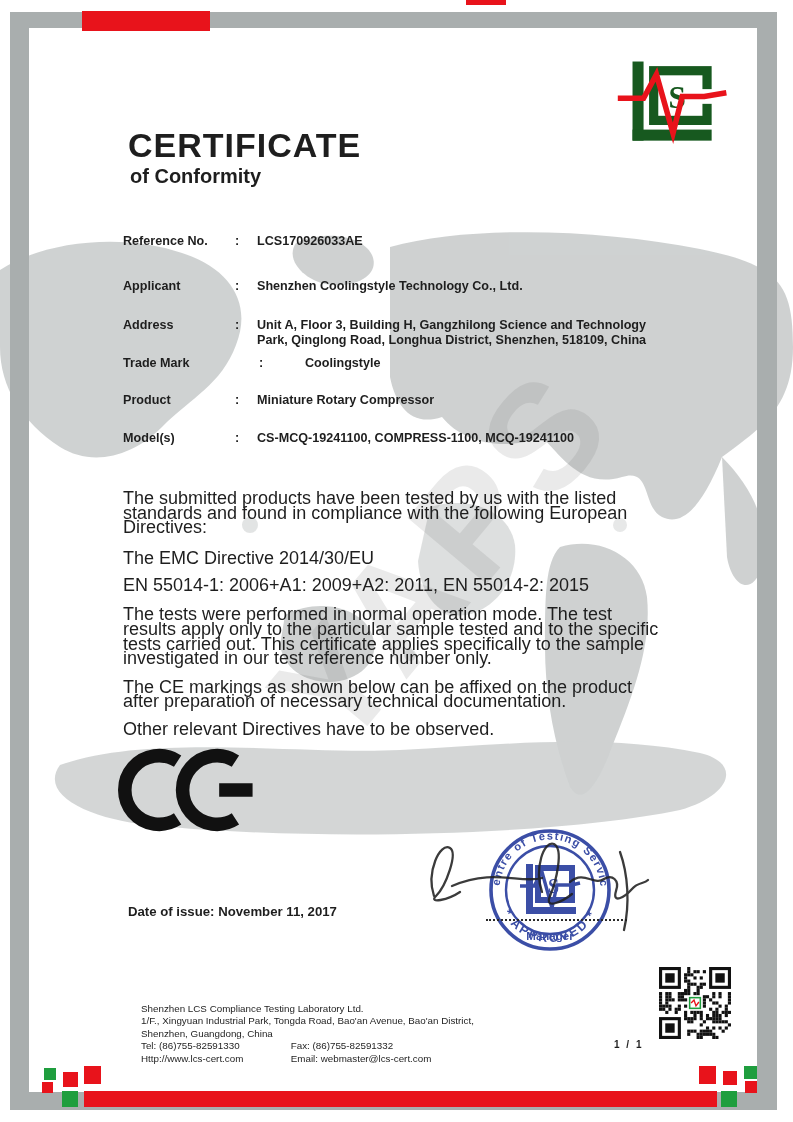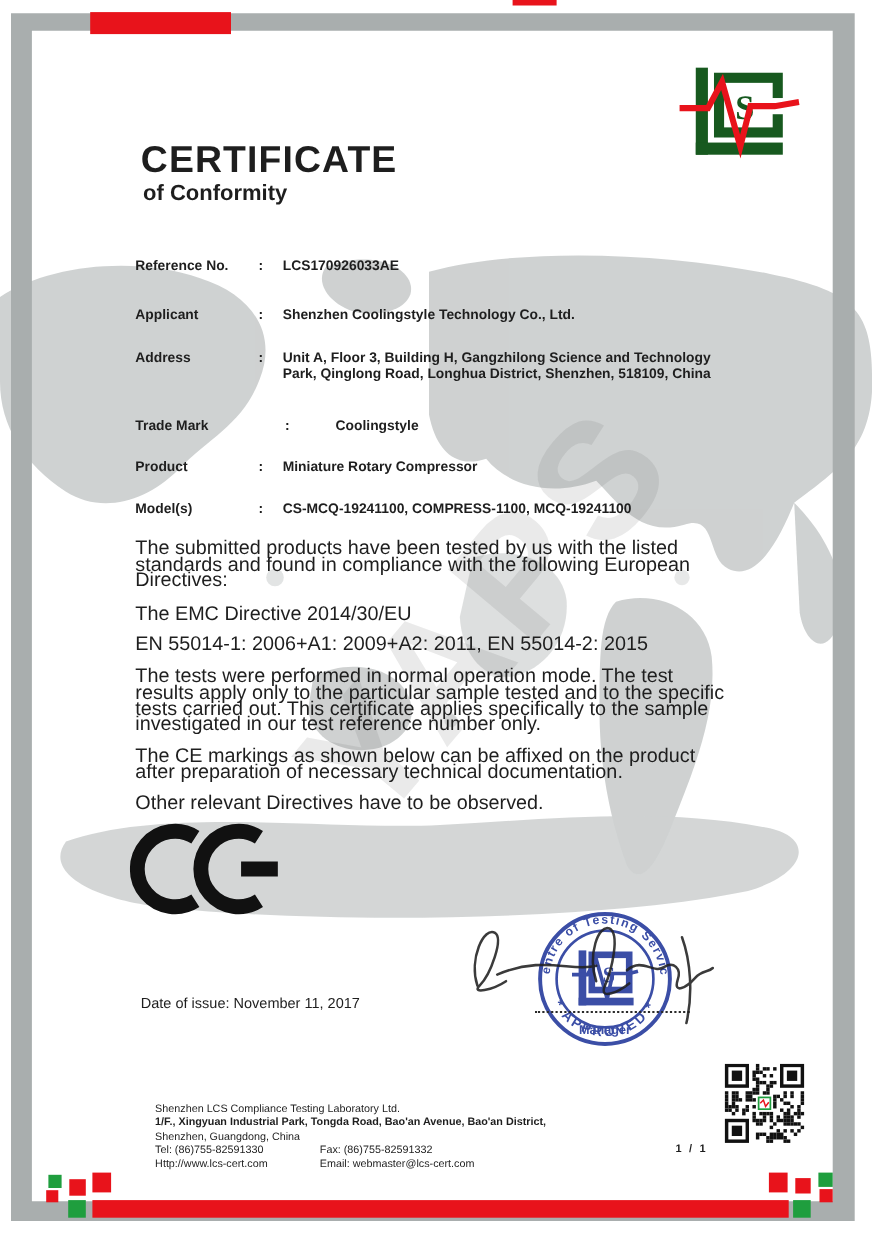--- a/index.html
+++ b/index.html
@@ -21,41 +21,41 @@
              color:rgba(105,105,105,0.14);transform:rotate(-50deg);z-index:1;white-space:nowrap;}
   
   .title{left:128px;top:126px;font-size:34px;font-weight:800;letter-spacing:1px;z-index:4;}
   .subtitle{left:130px;top:165px;font-size:20px;font-weight:700;z-index:4;}
   .logo{left:617px;top:56px;z-index:4;}
   
   .fields{left:123px;top:234px;width:545px;font-size:12.6px;font-weight:700;z-index:4;}
   .frow{display:flex;line-height:15px;}
   .frow:nth-of-type(1){margin-bottom:30px;}
   .frow:nth-of-type(2){margin-bottom:24px;}
-  .frow:nth-of-type(3){margin-bottom:32px;}
+  .frow:nth-of-type(3){margin-bottom:8px;}
   .frow:nth-of-type(4){margin-bottom:22px;gap:24px;}
   .frow:nth-of-type(5){margin-bottom:23px;}
   .flabel{width:112px;flex:none;}
   .fsep{width:22px;flex:none;}
   .fvalue{flex:1;}
   
   .paras{left:123px;top:491px;width:537px;font-size:18px;line-height:14.6px;z-index:4;}
   .paras p{margin:0 0 13px 0;}
   .paras p.b{font-weight:400;}
   .p1{margin-bottom:16px !important;}
   .p3{margin-bottom:14.5px !important;}
   .p4{margin-bottom:14px !important;}
   
   .ce{left:118px;top:744px;z-index:4;}
-  .date{left:128px;top:904px;font-size:13.2px;font-weight:400;z-index:4;}
+  .date{left:128px;top:904px;font-size:13.2px;font-weight:700;z-index:4;}
   .stamp{left:462px;top:806px;z-index:5;}
   .dotline{left:486px;top:919px;width:141px;border-top:2.2px dotted #2a2a2a;z-index:5;}
   .sig{left:424px;top:832px;z-index:6;}
   .footer{left:141px;top:1003px;font-size:9.8px;line-height:12.4px;z-index:4;}
-  .footer .b{font-weight:700;}
+  .footer .b{font-weight:400;}
   .fcol1{display:inline-block;width:147px;}
   .pageno{left:614px;top:1039px;font-size:10px;font-weight:700;letter-spacing:2px;z-index:4;}
   .qr{left:657px;top:967px;z-index:4;}
 </style>
 </head>
 <body>
 
 <div class="scan">
 
   <svg class="abs map" width="793" height="640" viewBox="0 0 793 640">

